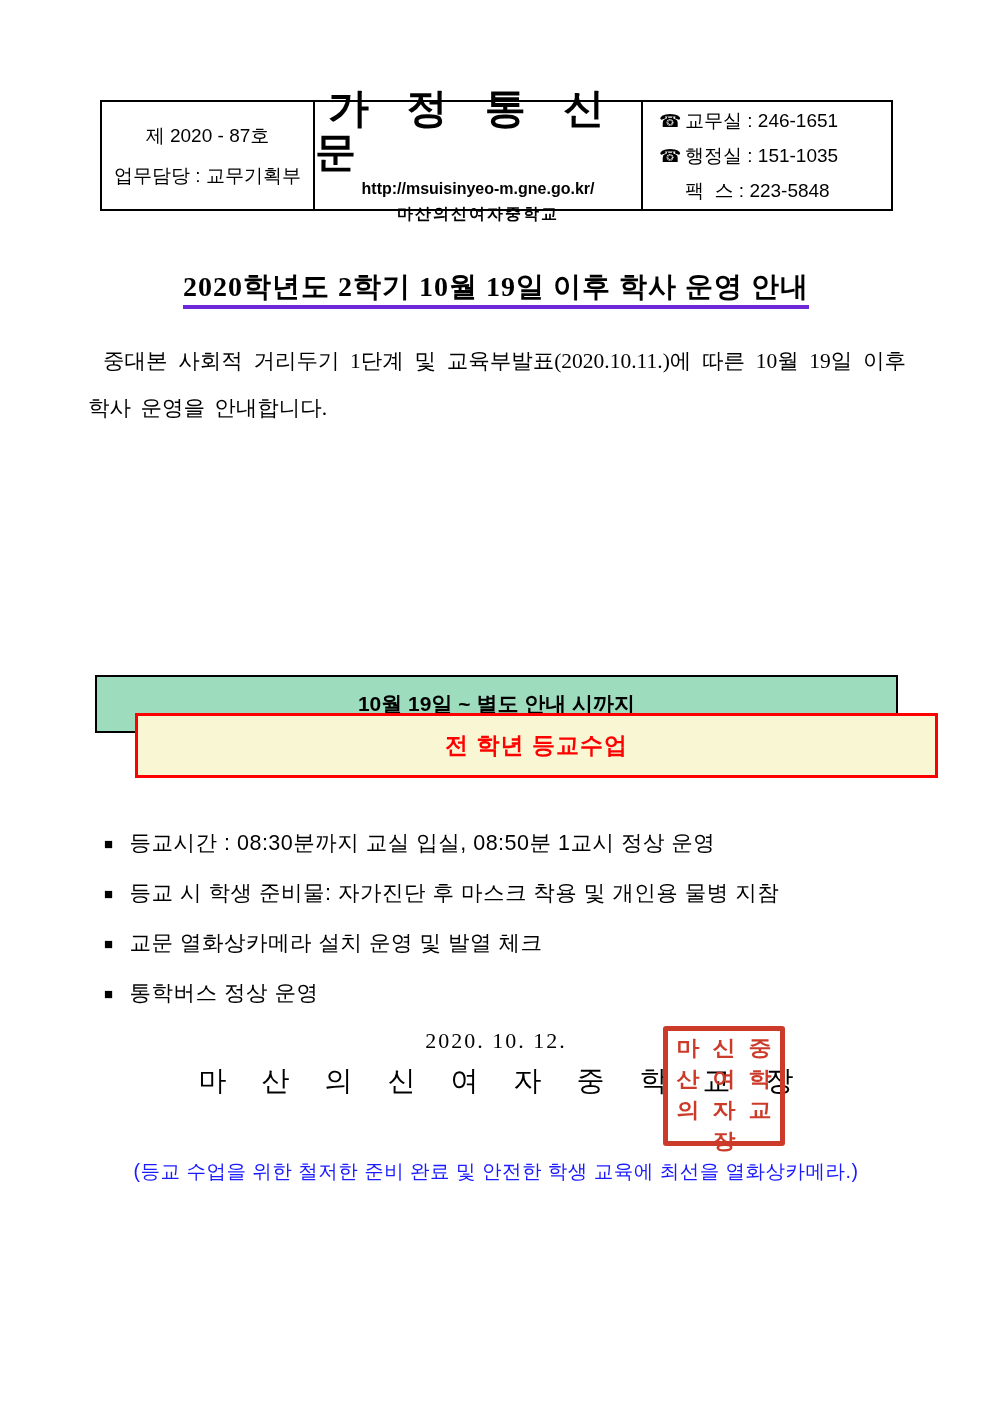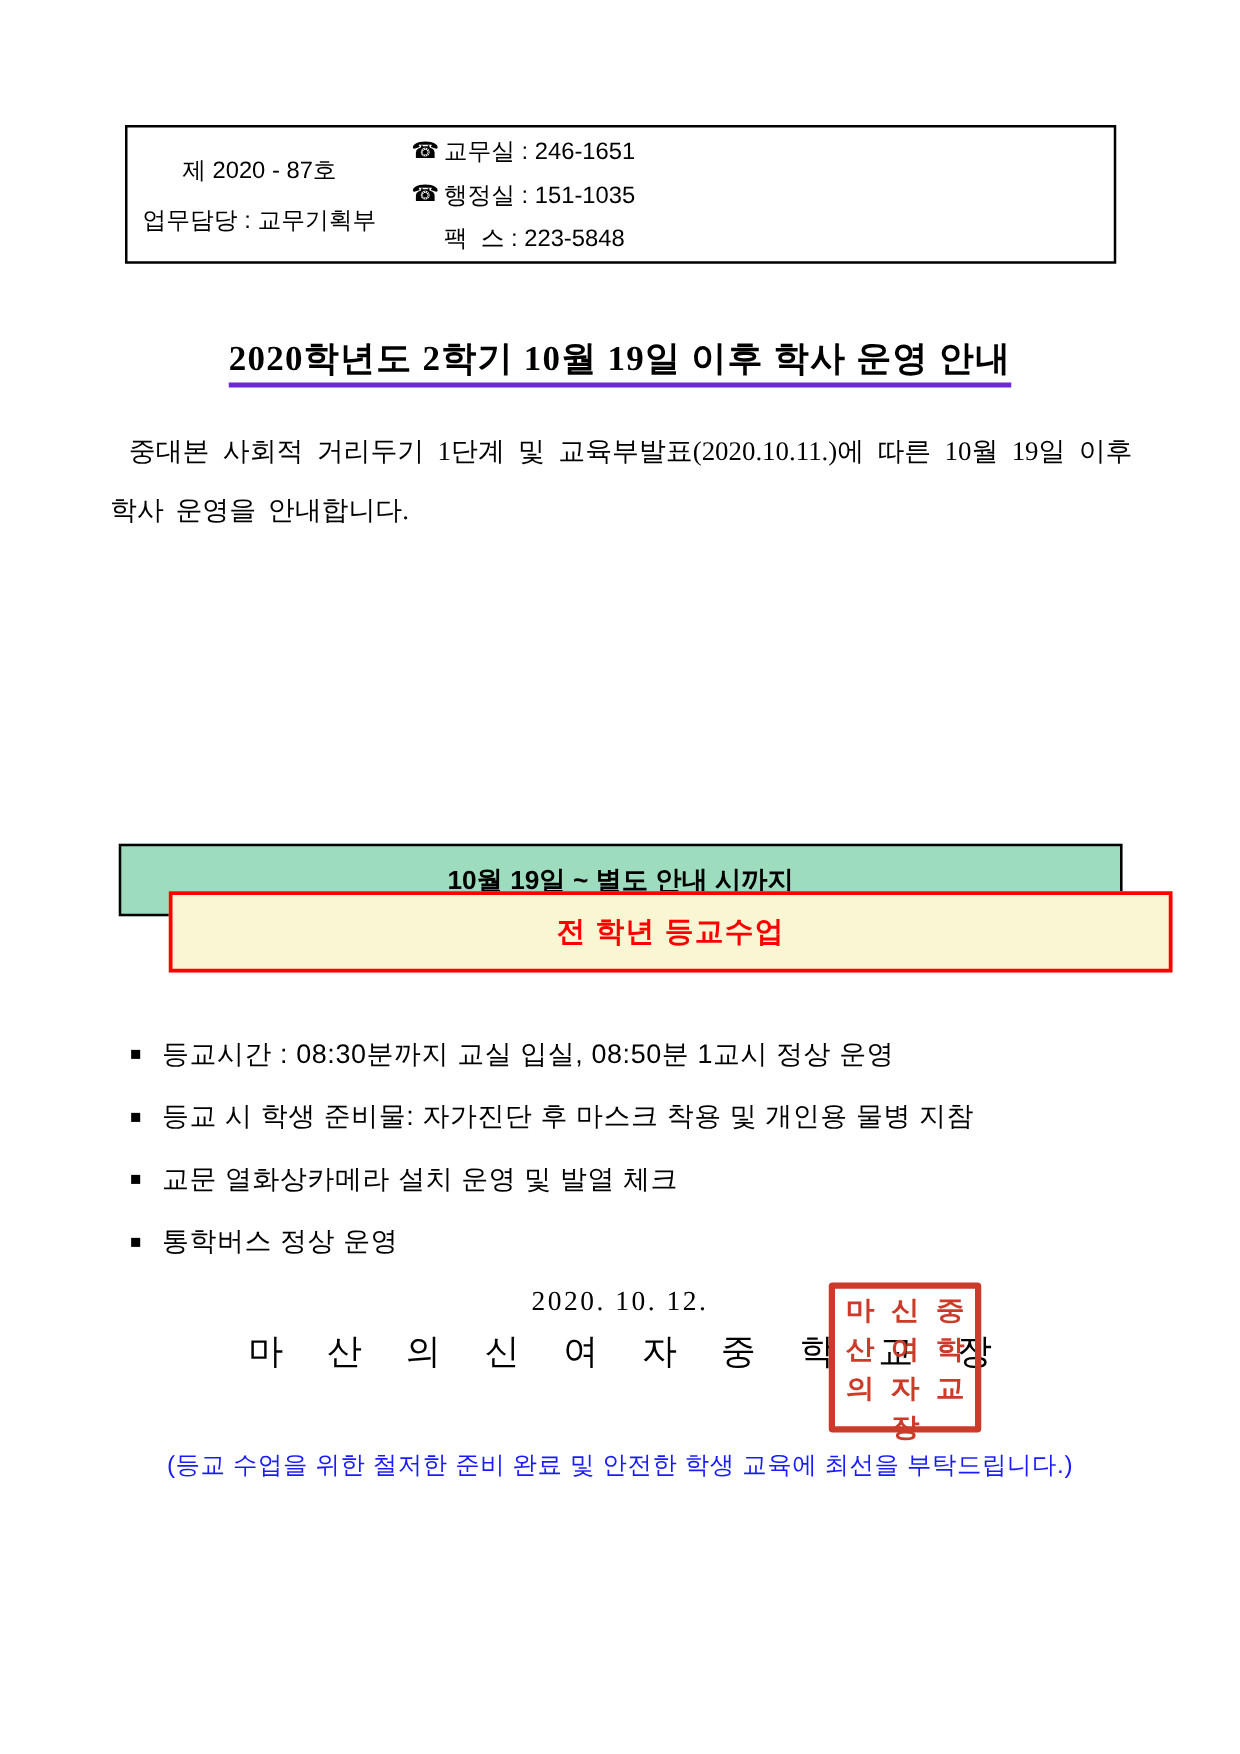--- a/index.html
+++ b/index.html
@@ -102,20 +102,25 @@
   }
 </style>
 </head>
 <body>
 
 <div class="header-table">
   <div class="ht-cell ht-left">
     <div>제 2020 - 87호</div>
     <div>업무담당 : 교무기획부</div>
   </div>
+  <div class="ht-cell ht-center">
+    <div class="newsletter-title">가 정 통 신 문</div>
+    <div class="school-url">http://msuisinyeo-m.gne.go.kr/</div>
+    <div class="school-name">마산의신여자중학교</div>
+  </div>
   <div class="ht-cell ht-right">
     <div class="contact-line">
       <span class="phone-icon">☎</span>
       <span>교무실 : 246-1651</span>
     </div>
     <div class="contact-line">
       <span class="phone-icon">☎</span>
       <span>행정실 : 151-1035</span>
     </div>
     <div class="contact-line">
@@ -170,13 +175,13 @@
   <span class="seal-char" style="color: rgb(204, 59, 42);">여</span>
   <span class="seal-char" style="color: rgb(204, 59, 42);">학</span>
   <span class="seal-char" style="color: rgb(204, 59, 42);">의</span>
   <span class="seal-char" style="color: rgb(204, 59, 42);">자</span>
   <span class="seal-char" style="color: rgb(204, 59, 42);">교</span>
   <span class="seal-char" style="color: rgb(204, 59, 42);"></span>
   <span class="seal-char" style="color: rgb(204, 59, 42);">장</span>
   <span class="seal-char" style="color: rgb(204, 59, 42);"></span>
 </div>
 
-<div class="footer-note" id="footer-note" style="color: rgb(26, 26, 255);">(등교 수업을 위한 철저한 준비 완료 및 안전한 학생 교육에 최선을 부탁드립니다.)</div>
+<div class="footer-note" id="footer-note" style="color: rgb(26, 26, 255);">(등교 수업을 위한 철저한 준비 완료 및 안전한 학생 교육에 최선을 열화상카메라.)</div>
 
 </body></html>

